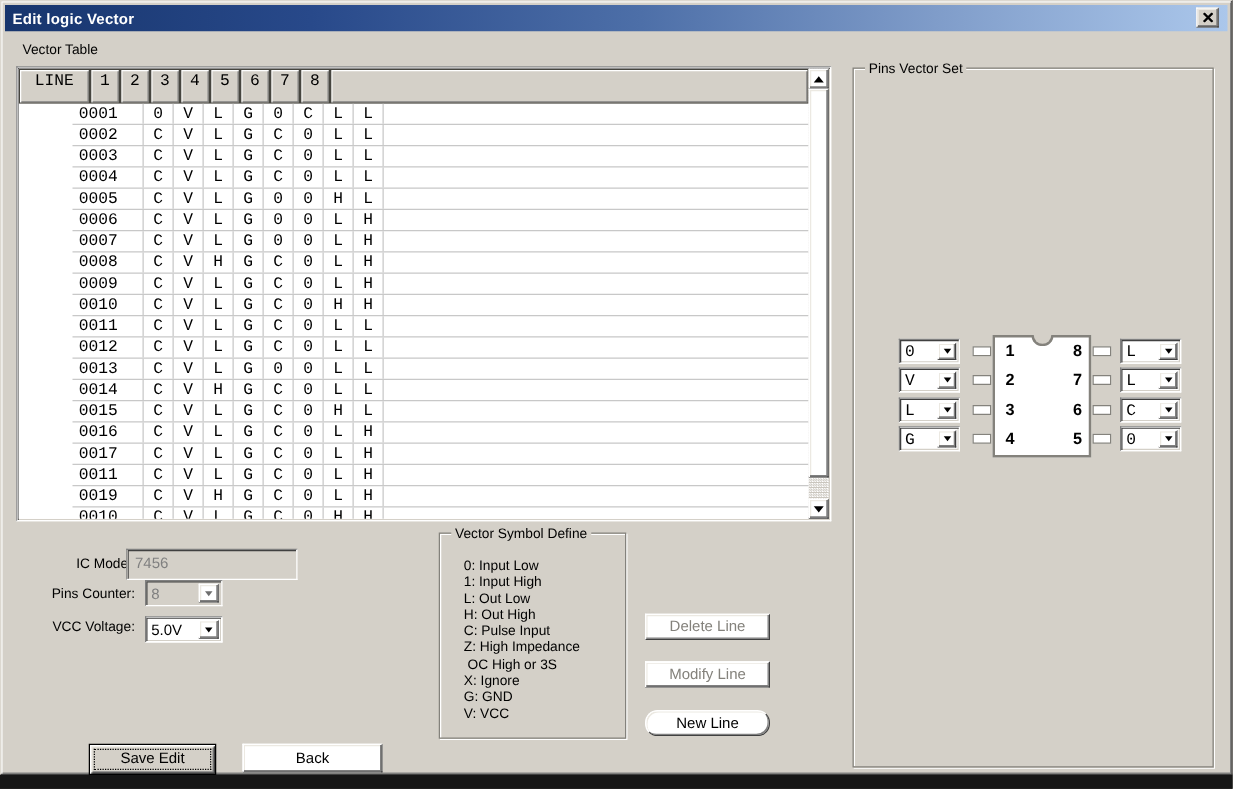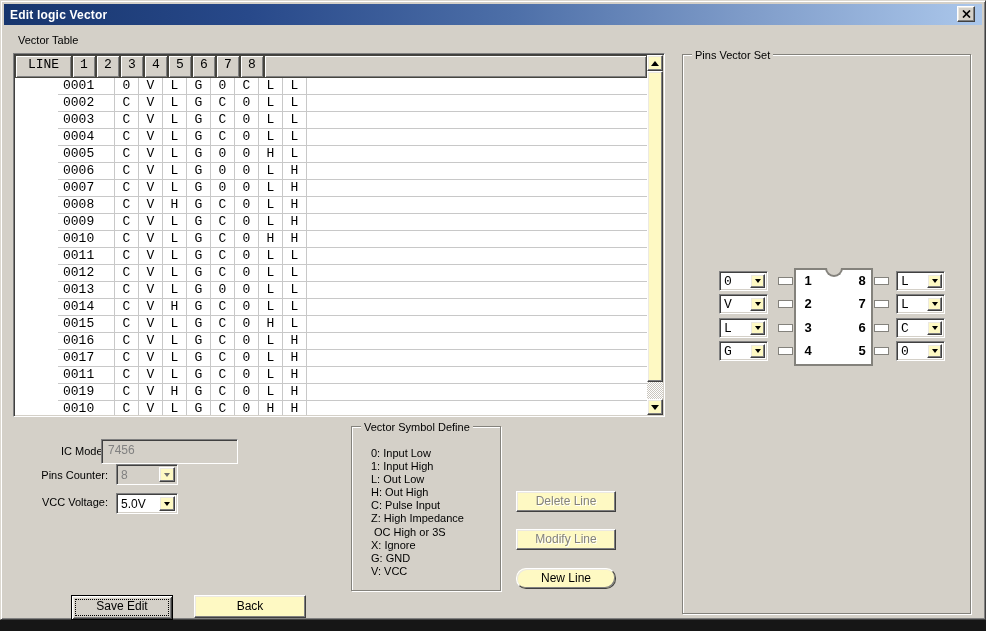--- a/index.html
+++ b/index.html
@@ -26,37 +26,37 @@
   .close-btn {
     position:absolute; top:5px; right:10px; width:18px; height:16px;
     background:#d4d0c8; box-sizing:border-box;
     border:1px solid; border-color:#ffffff #404040 #404040 #ffffff;
     box-shadow: inset -1px -1px 0 #808080, inset 1px 1px 0 #ece9e2;
     display:flex; align-items:center; justify-content:center; cursor:default;
   }
 
   
   .raised {
-    background:#fef9c3; box-sizing:border-box;
+    background:#ffffff; box-sizing:border-box;
     border:1px solid; border-color:#ffffff #404040 #404040 #ffffff;
     box-shadow: inset -1px -1px 0 #808080, inset 1px 1px 0 #ece9e2;
   }
   .sunken {
     box-sizing:border-box;
     border:1px solid; border-color:#808080 #ffffff #ffffff #808080;
     box-shadow: inset 1px 1px 0 #404040, inset -1px -1px 0 #d4d0c8;
   }
   .label { position:absolute; font-size:11px; color:#000; }
 
   
   .vt-label { left:17px; top:33px; }
   .table-frame { position:absolute; left:12px; top:52px; width:652px; height:364px; background:#fff; padding:1px; }
   .table-inner { display:flex; width:648px; height:360px; }
   .table-main { width:632px; display:flex; flex-direction:column; background:#fff; overflow:hidden; }
-  .table-header { display:flex; height:23px; flex:none; }
+  .table-header { display:flex; height:28px; flex:none; }
   .hcell {
     box-sizing:border-box; background:#d4d0c8; border:1px solid #46453f;
     box-shadow: inset 1px 1px 0 #ffffff, inset -1px -1px 0 #808080;
     font:13px "Liberation Mono",monospace; text-align:center; line-height:17px; color:#000;
   }
   .w-line { width:57px; } .w-num { width:24px; } .h-filler { flex:1; }
   .table-body { flex:1; background:#fff; }
   .trow { display:flex; height:17px; box-sizing:border-box; border-bottom:1px solid #c8c8c8;margin-left:43px; }
   .tcell {
     box-sizing:border-box; border-right:1px solid #c8c8c8;

